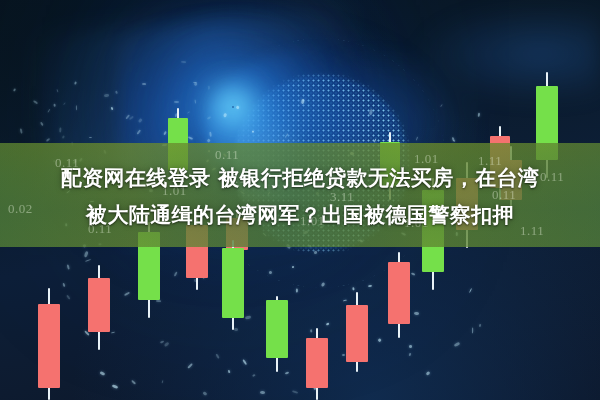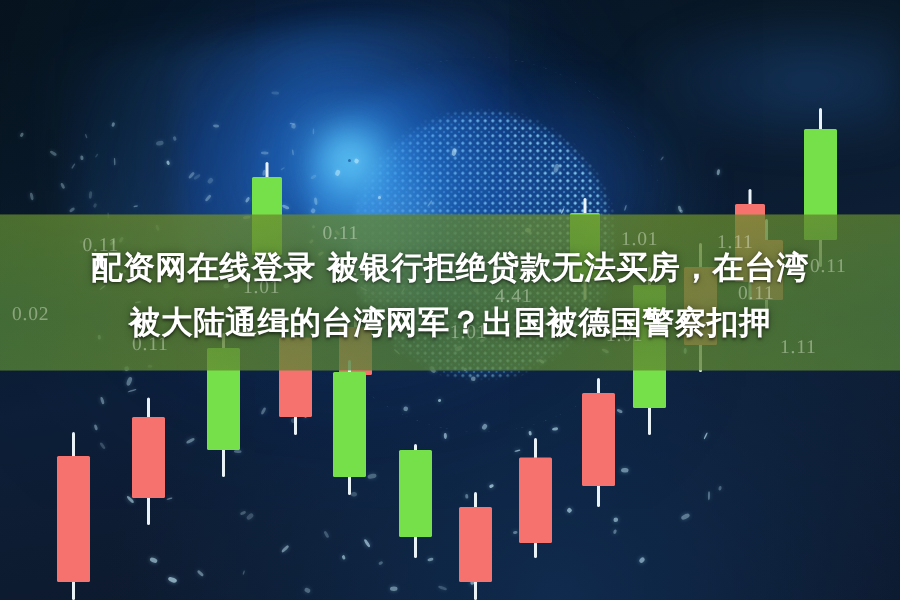--- a/index.html
+++ b/index.html
@@ -449,21 +449,21 @@
     </div>
 
   <div class="band">
     <div class="band-tex"></div>
     <div id="band-numbers">
         <span class="band-num" style="left: 55px; top: 12px;">0.11</span>
         <span class="band-num" style="left: 8px; top: 58px;">0.02</span>
         <span class="band-num" style="left: 162px; top: 40px;">1.01</span>
         <span class="band-num" style="left: 215px; top: 4px;">0.11</span>
         <span class="band-num" style="left: 228px; top: 28px;">0.18</span>
-        <span class="band-num" style="left: 330px; top: 46px;">4.41</span>
+        <span class="band-num" style="left: 330px; top: 46px;">3.11</span>
         <span class="band-num" style="left: 300px; top: 70px;">1.01</span>
         <span class="band-num" style="left: 414px; top: 8px;">1.01</span>
         <span class="band-num" style="left: 478px; top: 10px;">1.11</span>
         <span class="band-num" style="left: 492px; top: 44px;">0.11</span>
         <span class="band-num" style="left: 404px; top: 72px;">1.01</span>
         <span class="band-num" style="left: 88px; top: 78px;">0.11</span>
         <span class="band-num" style="left: 520px; top: 80px;">1.11</span>
         <span class="band-num" style="left: 540px; top: 26px;">0.11</span>
       </div>
   </div>

